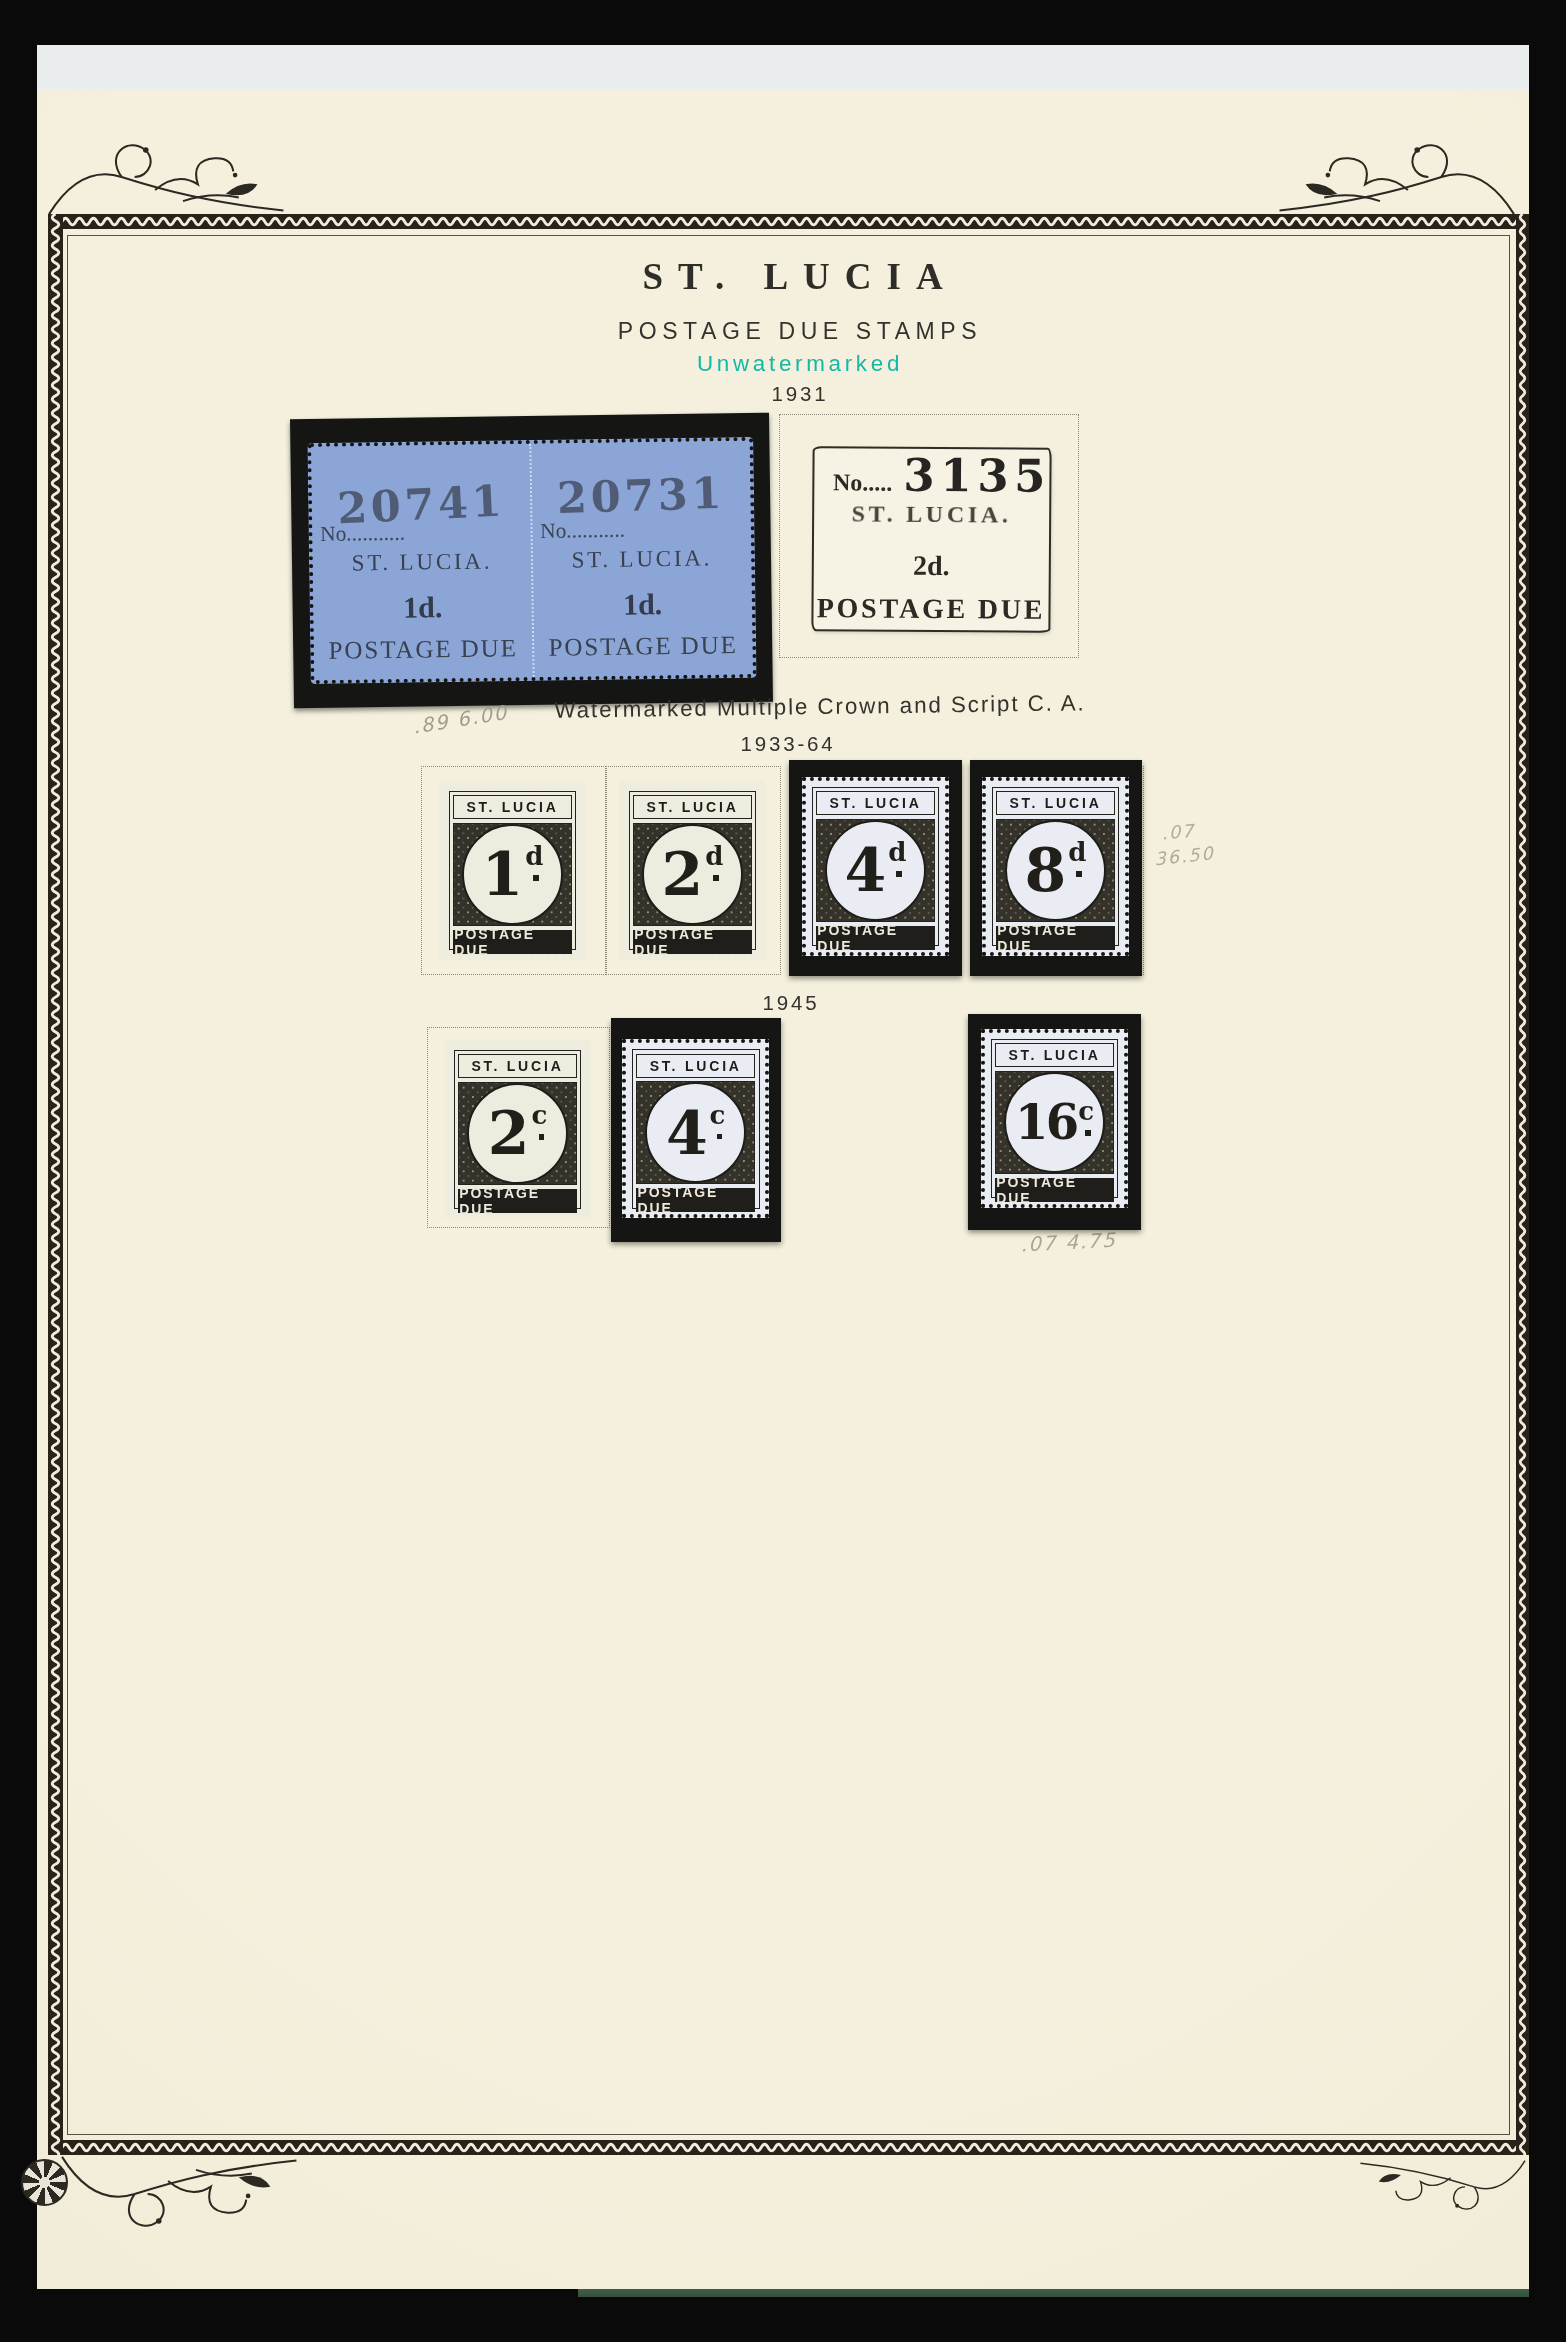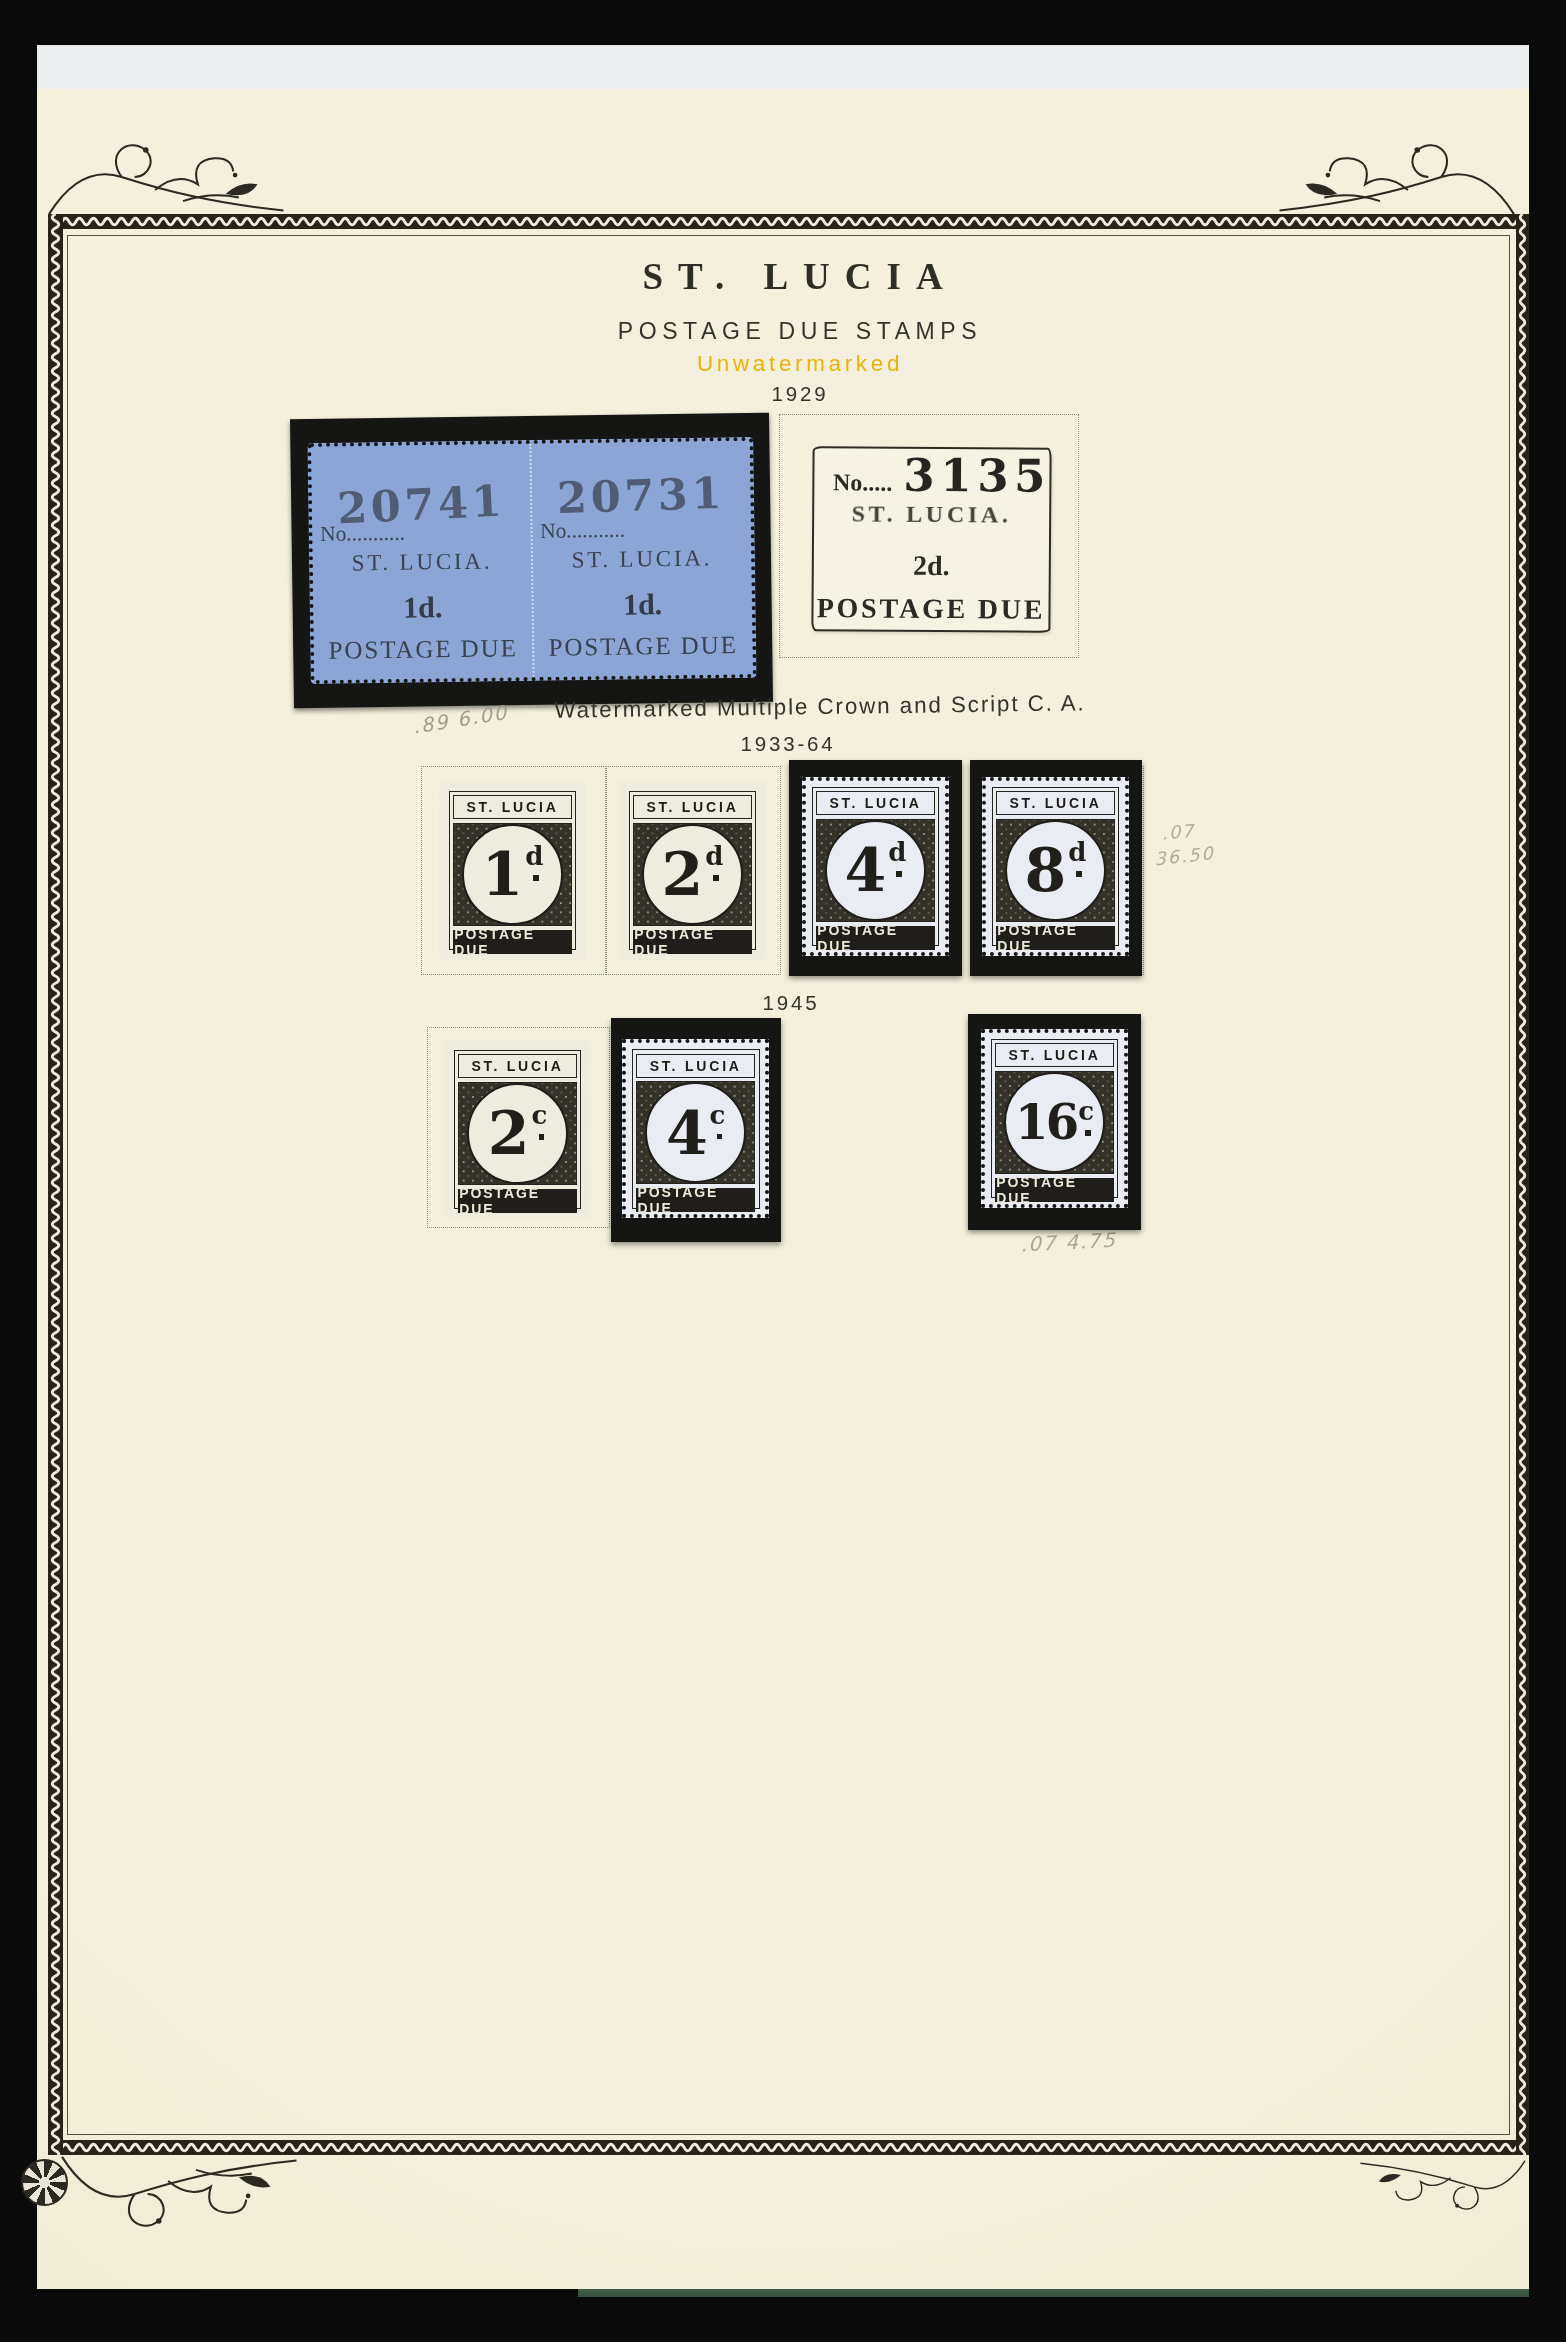--- a/index.html
+++ b/index.html
@@ -28,21 +28,21 @@
   #fl-bl{transform:scaleY(-1);}
   #fl-br{transform:scale(-1,-1);}
   .rosette{position:absolute;left:20.5px;top:2159px;width:47px;height:47px;border-radius:50%;
         border:2.8px solid #2c2822;box-sizing:border-box;
         background:radial-gradient(circle at 50% 50%, #e9e5d6 0 5.6px, transparent 5.6px),
         repeating-conic-gradient(#2c2822 0 22.5deg, #e9e5d6 22.5deg 45deg);}
   
   .hline{position:absolute;white-space:nowrap;transform:translateX(-50%);color:#2f2d27;}
   #t-country{left:800px;top:255px;font:600 37px "Liberation Serif",serif;letter-spacing:15px;}
   #t-section{left:800px;top:318px;font:400 23px "Liberation Sans",sans-serif;letter-spacing:5.6px;color:#34322c;}
-  #t-unwmk{left:800px;top:351px;font:400 22.4px "Liberation Sans",sans-serif;letter-spacing:3.7px;color:#eab308;}
+  #t-unwmk{left:800px;top:351px;font:400 22.4px "Liberation Sans",sans-serif;letter-spacing:3.7px;color:#14b8a6;}
   #t-1931{left:800px;top:382px;font:400 20.5px "Liberation Sans",sans-serif;letter-spacing:2.8px;color:#34322c;}
   #t-wmnote{left:820px;top:694px;font:400 22.4px "Liberation Sans",sans-serif;letter-spacing:1.9px;color:#34322c;
         transform:translateX(-50%) rotate(-0.8deg);}
   #t-3347{left:788px;top:732px;font:400 20.5px "Liberation Sans",sans-serif;letter-spacing:2.8px;color:#34322c;}
   #t-1950{left:791px;top:991px;font:400 20.5px "Liberation Sans",sans-serif;letter-spacing:2.8px;color:#34322c;}
   
   .pencil{position:absolute;font:italic 19.6px "DejaVu Sans",sans-serif;color:#a39c8c;
         letter-spacing:1.9px;white-space:nowrap;}
   #pn-1931{left:414px;top:708px;transform:rotate(-9deg) skewX(-6deg);}
   #pn-8d1{left:1163px;top:822px;font-size:17.7px;color:#b2ab9c;transform:rotate(-5deg) skewX(-6deg);}
@@ -173,21 +173,21 @@
     <path d="M6 84 C26 52 52 34 84 44 C66 18 92 2 108 14 C122 24 114 44 98 44 M84 44 C128 58 180 72 258 80"></path>
     <path d="M120 58 q24 -20 46 -6 q-8 -26 18 -28 q18 -1 20 14"></path>
     <circle class="dot" cx="110" cy="15" r="3"></circle>
     <path class="leaf" d="M196 62 q16 -14 34 -10 q-10 16 -34 10 z"></path>
   </svg>
   <div class="rosette"></div>
 
   <div class="hline" id="t-country">ST. LUCIA</div>
   <div class="hline" id="t-section">POSTAGE DUE STAMPS</div>
   <div class="hline" id="t-unwmk">Unwatermarked</div>
-  <div class="hline" id="t-1931">1929</div>
+  <div class="hline" id="t-1931">1931</div>
 
   <div class="mount" id="bluemount">
     <div class="bluepair">
       <div class="bhalf">
         <span class="bserial">20741</span>
         <span class="bno">No...........</span>
         <div class="bcountry">ST. LUCIA.</div>
         <div class="bvalue">1d.</div>
         <div class="bdue">POSTAGE DUE</div>
       </div>

